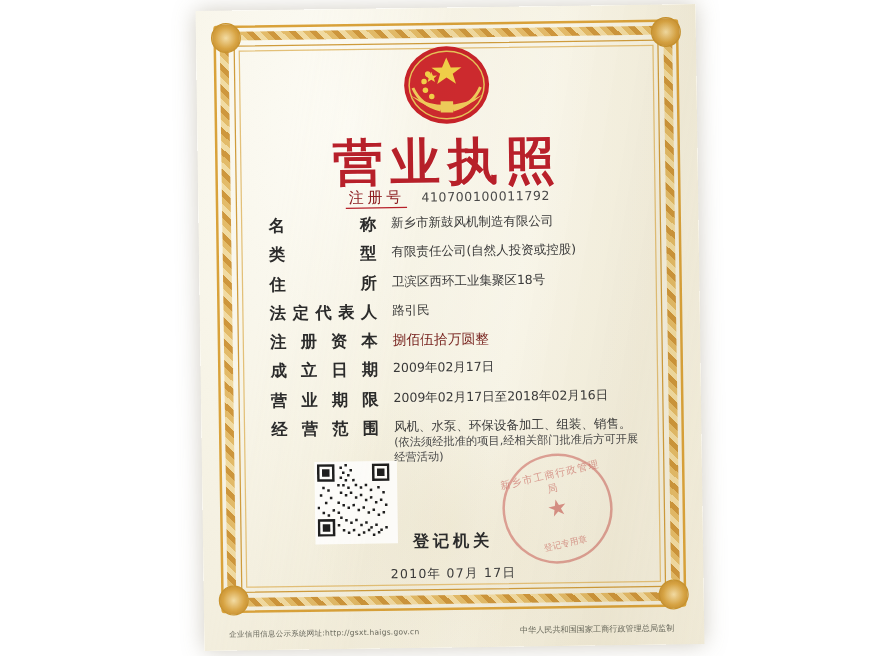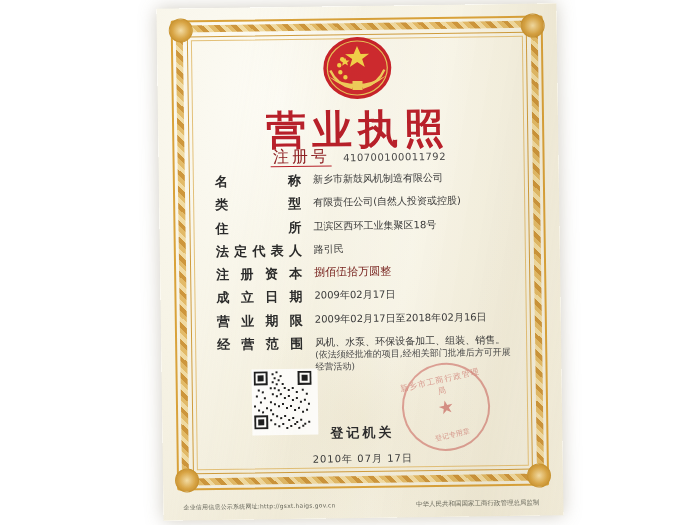--- a/index.html
+++ b/index.html
@@ -120,21 +120,21 @@
   
   #regline {
     position: absolute;
     left: 0; right: 0;
     top: 140px;
     text-align: center;
     color: #8f1f22;
   }
   #regline .reg-label {
     font-family: Liberation Serif, serif;
-    font-size: 16px;
+    font-size: 12px;
     letter-spacing: 3px;
     border-bottom: 1px solid #b9202a;
     padding: 0 2px 1px 2px;
   }
   #regline .reg-value {
     font-family: "DejaVu Sans", sans-serif;
     font-size: 10px;
     color: #4a4a4a;
     margin-left: 6px;
     letter-spacing: .5px;

